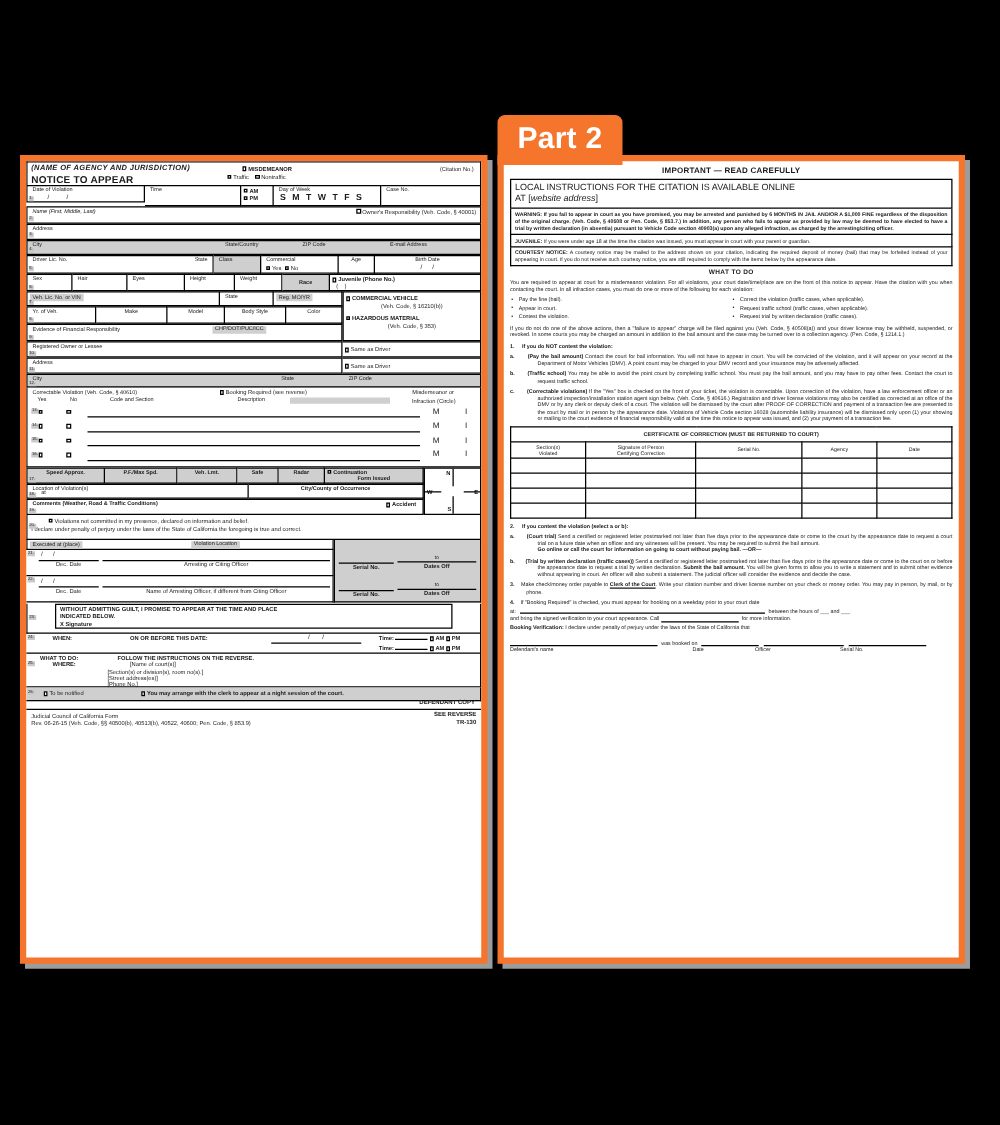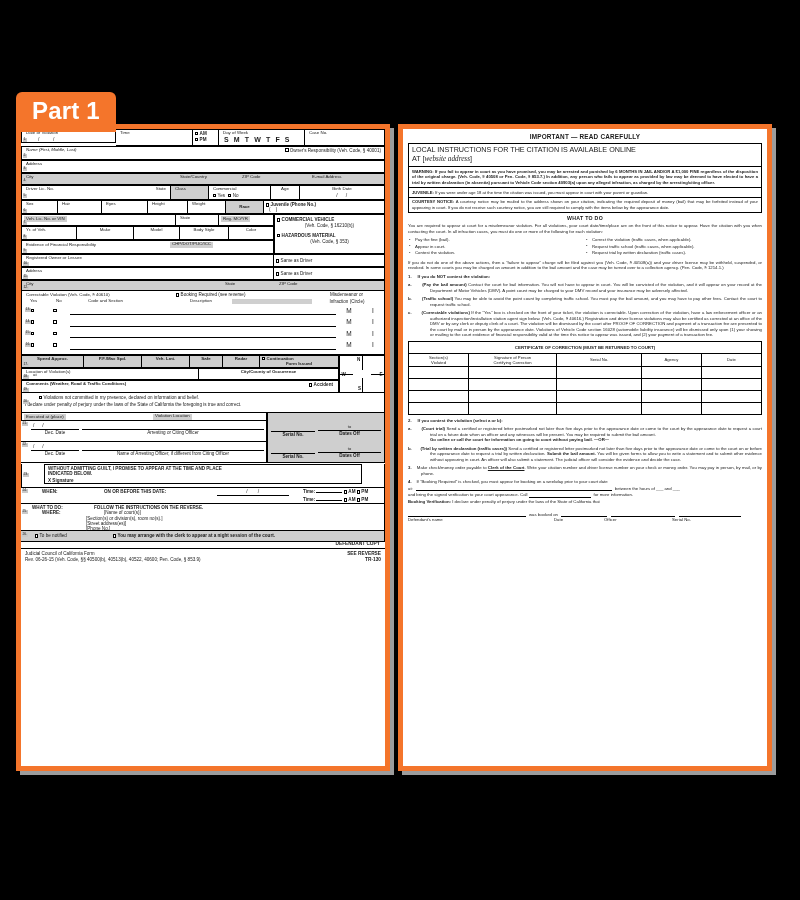--- a/index.html
+++ b/index.html
@@ -68,21 +68,21 @@
 
   .barcode{
     border:0.8px solid #000;text-align:center;font-size:11px;
     padding:4px 0;margin:0 auto;width:185px;color:#222;
   }
 
   
   .p2{font-size:4.3px;color:#1a1a1a;line-height:1.28;padding:4px 5px 3px 5px;box-sizing:border-box;}
   .p2 .imp{text-align:center;font-weight:bold;font-size:6.4px;margin-bottom:2px;letter-spacing:.2px;}
   .p2 .onlinebox{border:0.7px solid #000;padding:2px 3px;font-size:7.2px;line-height:1.22;}
-  .p2 .onlinebox i{font-style:italic;font-family:Liberation Serif, serif;}
+  .p2 .onlinebox i{font-style:italic;}
   .p2 .warnbox{border:0.7px solid #000;border-top:none;padding:2px 3px;text-align:justify;font-weight:bold;font-size:4.2px;line-height:1.32;}
   .p2 .jbox{border:0.7px solid #000;border-top:none;padding:1.5px 3px;text-align:justify;font-size:4.2px;line-height:1.3;}
   .p2 .jbox b{font-weight:bold;}
   .p2 .wtd{text-align:center;font-weight:bold;font-size:5.2px;margin:2.5px 0 1.5px;letter-spacing:.3px;}
   .p2 p{margin:0 0 3px 0;text-align:justify;}
   .p2 .bul{display:flex;margin:0 0 3px 0;}
   .p2 .bul div{width:50%;}
   .p2 .bul li{list-style:none;position:relative;padding-left:7px;margin-bottom:1px;}
   .p2 .bul li:before{content:"•";position:absolute;left:1px;top:-0.5px;}
   .p2 ul{margin:0;padding:0;}
@@ -94,25 +94,34 @@
   .cert th,.cert td{border:0.7px solid #000;font-size:4.2px;font-weight:normal;}
   .cert .ttl{font-weight:bold;text-align:center;padding:1px;font-size:4.4px;}
   .cert th{text-align:center;padding:1px 1px;line-height:1.2;}
   .cert td{height:9px;}
 </style>
 </head>
 <body>
 
 <div class="stage">
 
-  <div class="part-tab" style="left:16px;top:92px;">Part 1</div>
 
   <div class="card" style="left:16px;top:124px;width:374px;height:647px;">
     <div class="paper p1">
 
+      <div class="p1-head">
+        <div class="agency">(NAME OF AGENCY AND JURISDICTION)</div>
+        <div class="nta">NOTICE TO APPEAR</div>
+        <div class="mis-col">
+          <div style="margin-left:12px;"><span class="cb"></span><span class="bold">MISDEMEANOR</span></div>
+          <div style="margin-top:1.5px;"><span class="cb"></span><span>Traffic</span>
+          <span class="cb" style="margin-left:4px;"></span><span>Nontraffic</span></div>
+        </div>
+        <div class="cit-col">(Citation No.)</div>
+      </div>
 
       <div class="flexrow">
         <div class="cell" style="width:95px;height:14px;">
           <span class="lbl">Date of  Violation</span>
           <span class="num">1.</span>
           <div class="slash" style="margin-left:14px;margin-top:1px;">/&nbsp;&nbsp;&nbsp;&nbsp;&nbsp;&nbsp;&nbsp;/</div>
         </div>
         <div class="cell" style="width:77px;">
           <span class="lbl">Time</span>
         </div>
@@ -515,20 +524,21 @@
       <div style="border-top:0.7px solid #000;padding:1.5px 4px 0 4px;position:relative;">
         <div>Judicial Council of California Form</div>
         <div style="margin-top:1px;">Rev. 06-26-15  (Veh. Code, §§ 40500(b), 40513(b), 40522, 40600; Pen. Code, § 853.9)</div>
         <div class="bold" style="position:absolute;right:4px;top:1.5px;font-size:4.8px;">SEE REVERSE</div>
         <div class="bold" style="position:absolute;right:4px;top:8px;font-size:4.8px;">TR-130</div>
       </div>
 
     </div>
   </div>
 
+  <div class="part-tab" style="left:398px;top:92px;">Part 2</div>
 
   <div class="card" style="left:398px;top:124px;width:374px;height:647px;">
     <div class="paper p2">
 
       <div class="imp">IMPORTANT — READ CAREFULLY</div>
 
       <div class="onlinebox">
         <span>LOCAL INSTRUCTIONS FOR THE CITATION IS AVAILABLE ONLINE</span><br>
         <span>AT [</span><i>website address</i><span>]</span>
       </div>

